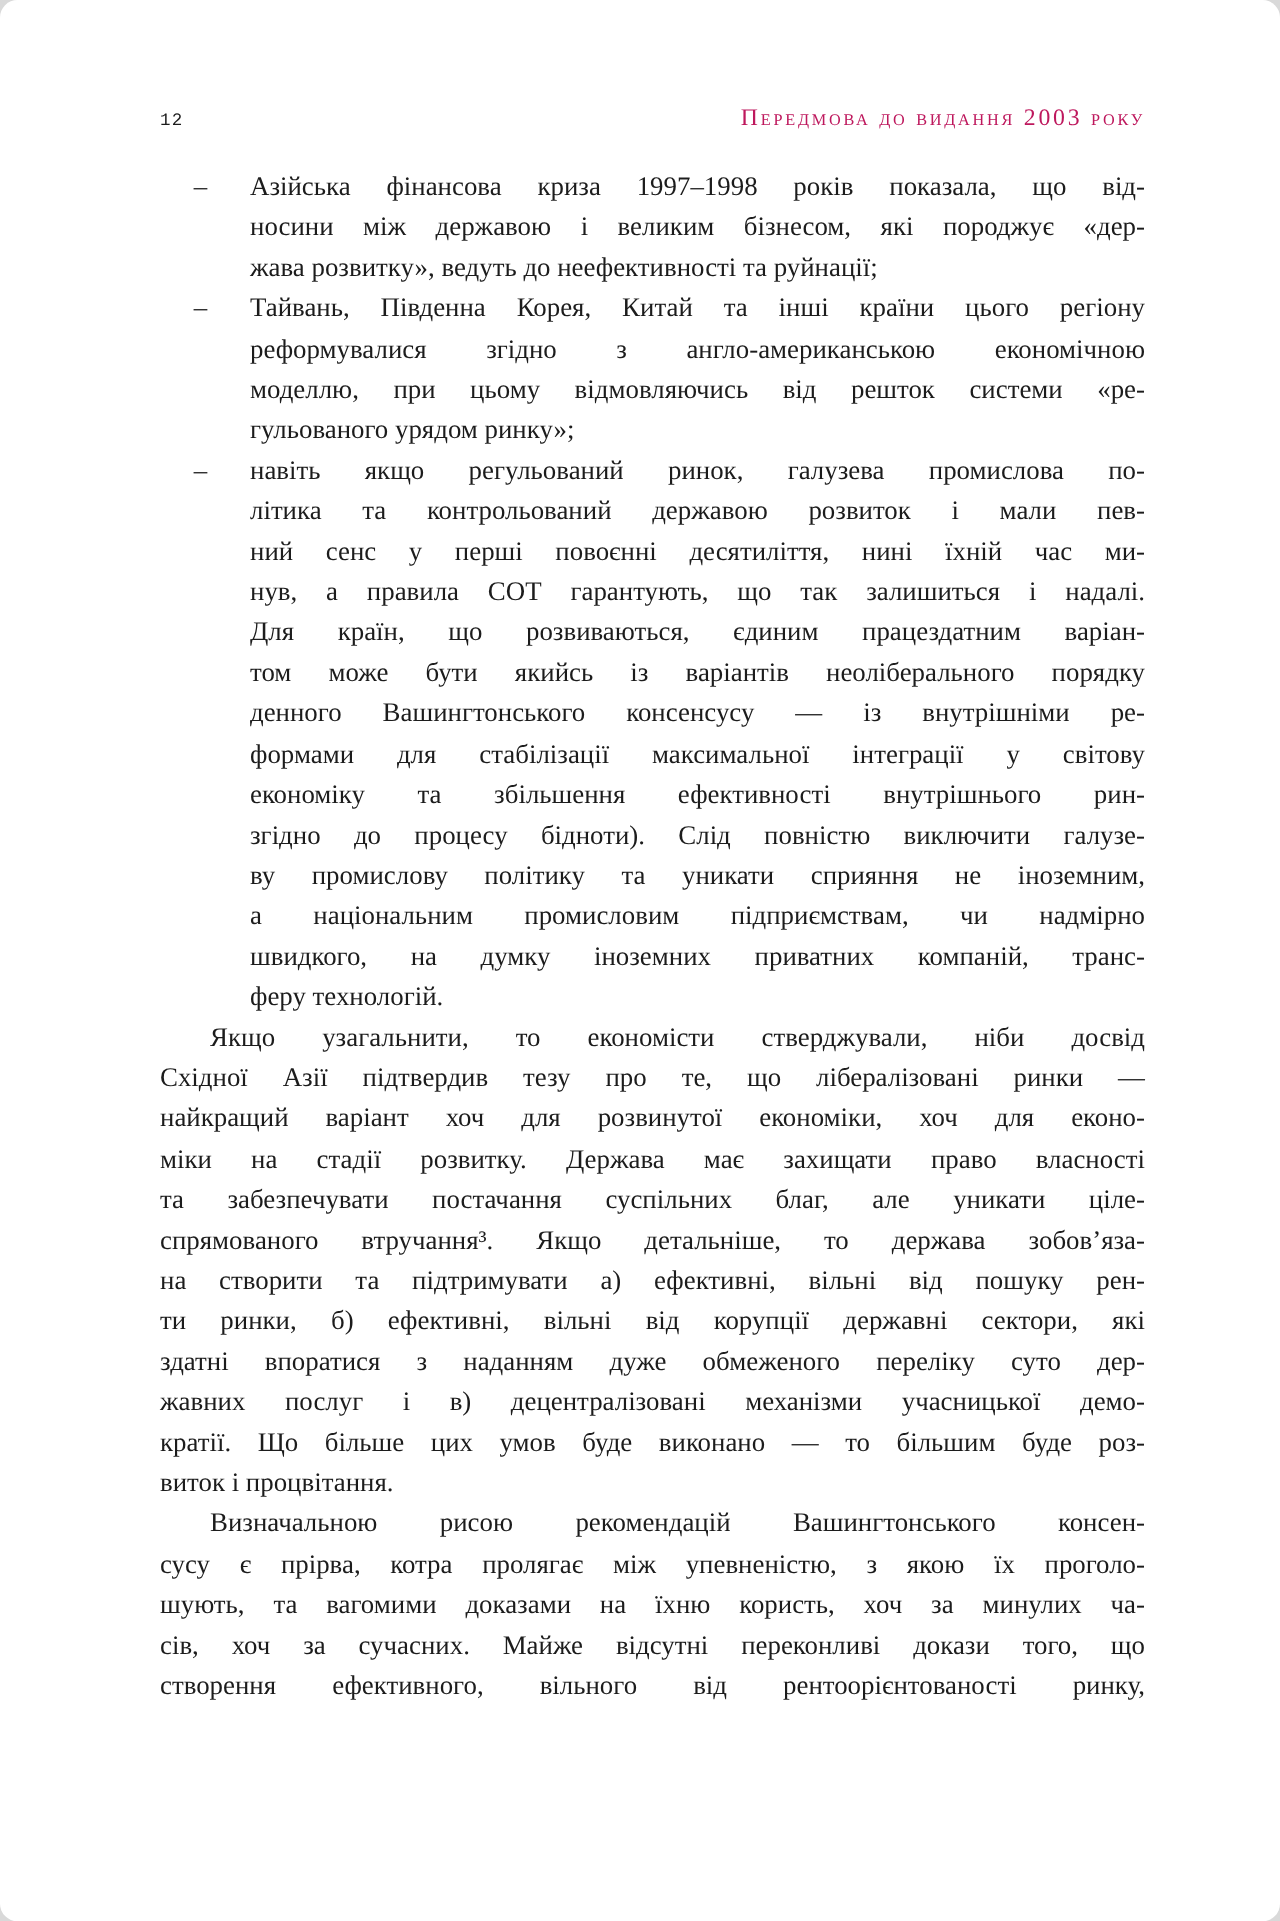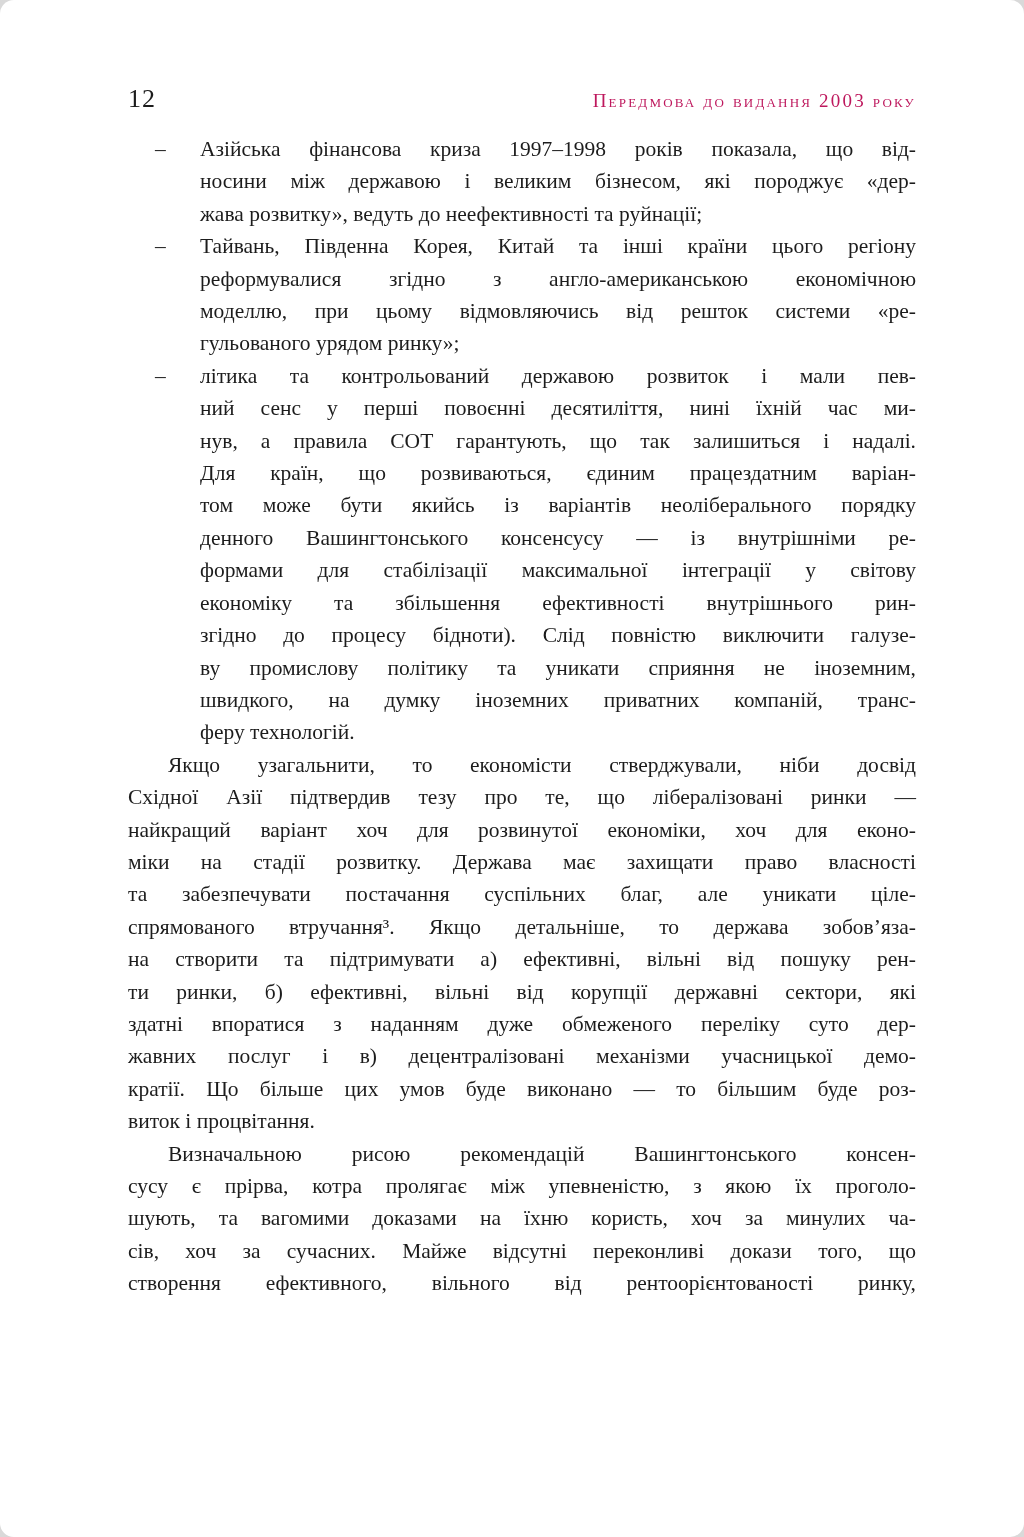--- a/index.html
+++ b/index.html
@@ -19,22 +19,23 @@
   .header-row {
     position:absolute;
     top:84px;
     left:128px;
     right:108px;
     display:flex;
     justify-content:space-between;
     align-items:baseline;
   }
   .page-number {
-    font-size:26px;
+    font-size:14px;
     letter-spacing:1px;
+    font-family:Liberation Mono, monospace;
   }
   .running-title {
     font-size:19px;
     font-variant:small-caps;
     letter-spacing:2.2px;
     color:#be185d;
   }
   .text-flow {
     position:absolute;
     top:133px;
@@ -88,30 +89,32 @@
         <div class="bullet-body">
           <div class="line">Тайвань, Південна Корея, Китай та інші країни цього регіону</div>
           <div class="line">реформувалися згідно з англо-американською економічною</div>
           <div class="line">моделлю, при цьому відмовляючись від решток системи «ре-</div>
           <div class="line line-last">гульованого урядом ринку»;</div>
         </div>
       </div>
       <div class="bullet-item">
         <span class="bullet-marker">–</span>
         <div class="bullet-body">
+          <div class="line">навіть якщо регульований ринок, галузева промислова по-</div>
           <div class="line">літика та контрольований державою розвиток і мали пев-</div>
           <div class="line">ний сенс у перші повоєнні десятиліття, нині їхній час ми-</div>
           <div class="line">нув, а правила СОТ гарантують, що так залишиться і надалі.</div>
           <div class="line">Для країн, що розвиваються, єдиним працездатним варіан-</div>
           <div class="line">том може бути якийсь із варіантів неоліберального порядку</div>
           <div class="line">денного Вашингтонського консенсусу — із внутрішніми ре-</div>
           <div class="line">формами для стабілізації максимальної інтеграції у світову</div>
           <div class="line">економіку та збільшення ефективності внутрішнього рин-</div>
           <div class="line">згідно до процесу бідноти). Слід повністю виключити галузе-</div>
           <div class="line">ву промислову політику та уникати сприяння не іноземним,</div>
+          <div class="line">а національним промисловим підприємствам, чи надмірно</div>
           <div class="line">швидкого, на думку іноземних приватних компаній, транс-</div>
           <div class="line line-last">феру технологій.</div>
         </div>
       </div>
       <div class="paragraph">
         <div class="line line-first">Якщо узагальнити, то економісти стверджували, ніби досвід</div>
         <div class="line">Східної Азії підтвердив тезу про те, що лібералізовані ринки —</div>
         <div class="line">найкращий варіант хоч для розвинутої економіки, хоч для еконо-</div>
         <div class="line">міки на стадії розвитку. Держава має захищати право власності</div>
         <div class="line">та забезпечувати постачання суспільних благ, але уникати ціле-</div>

